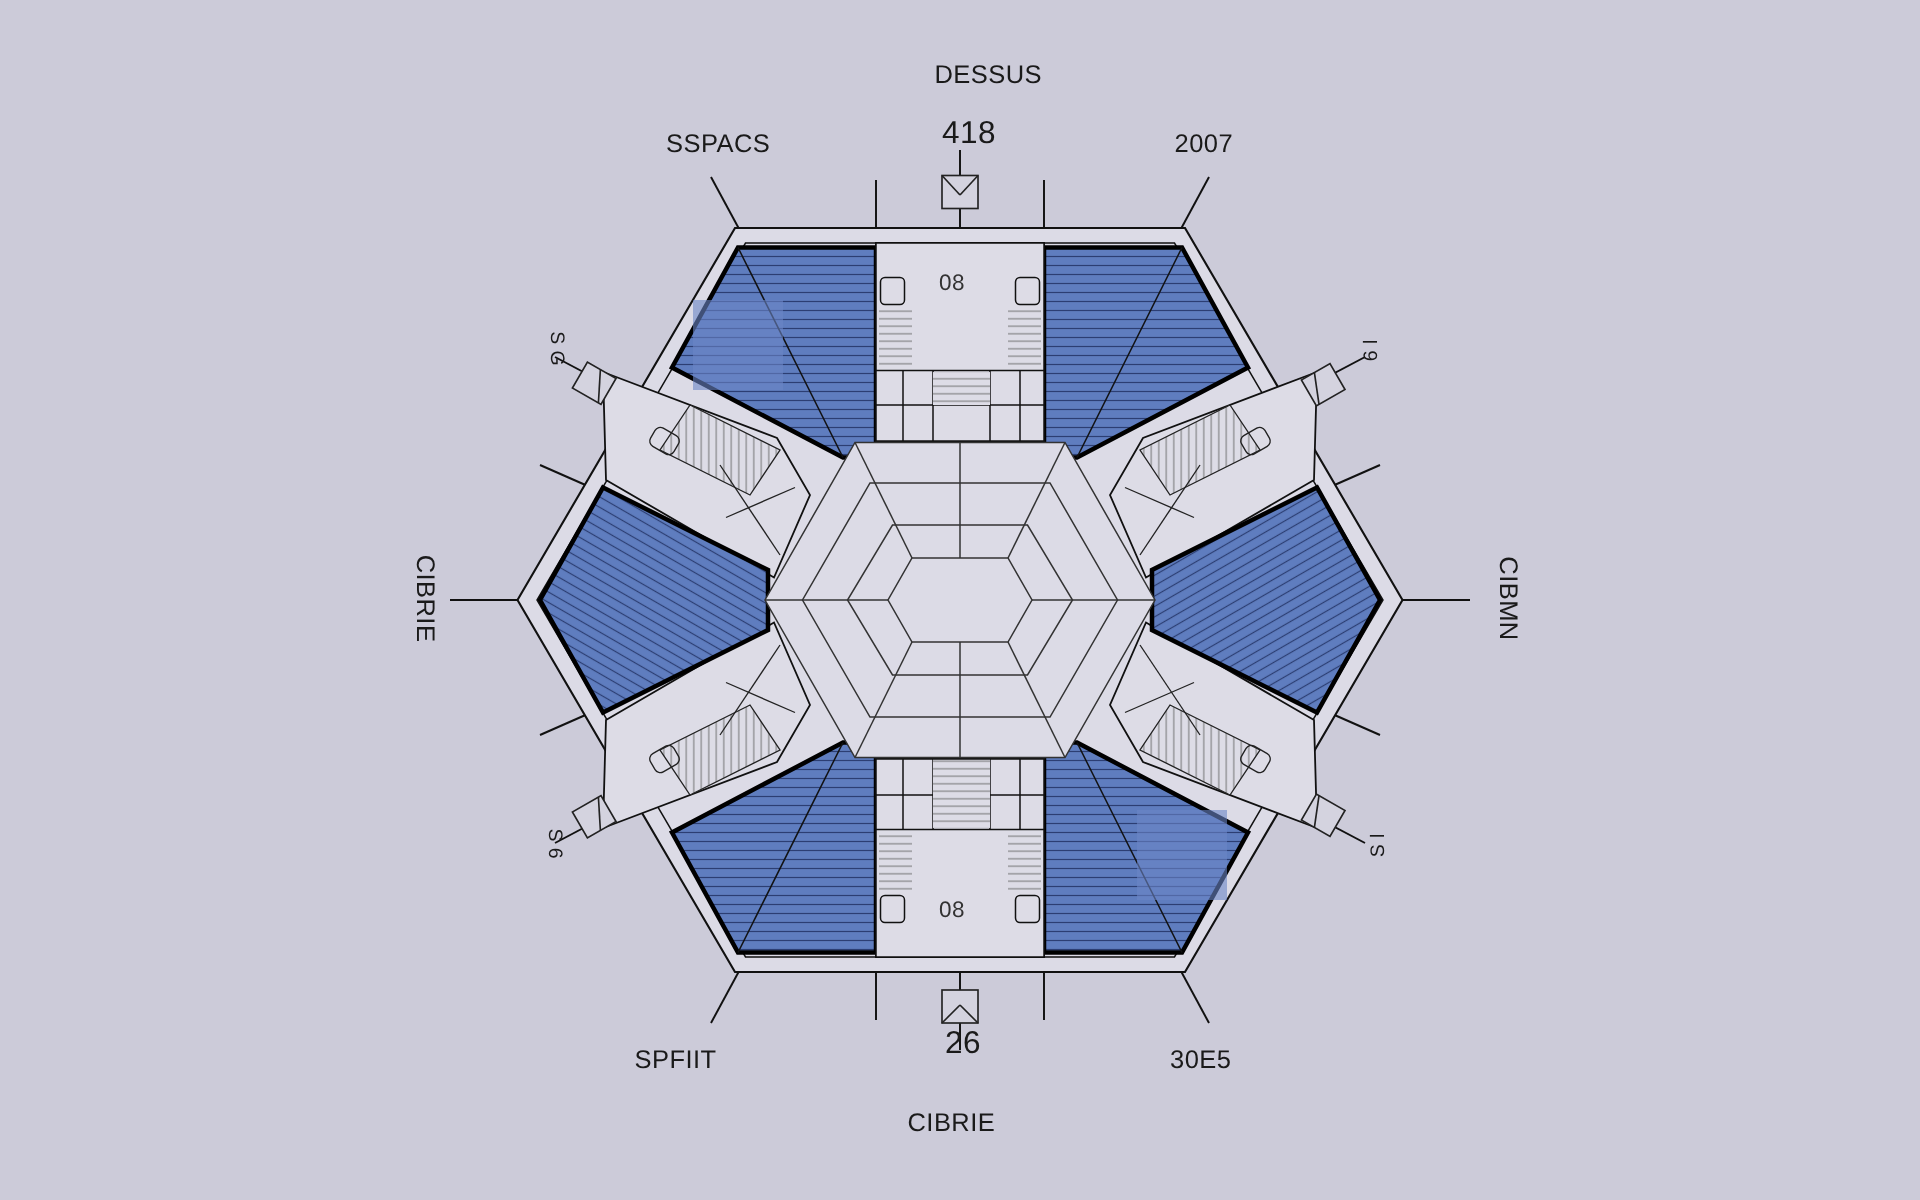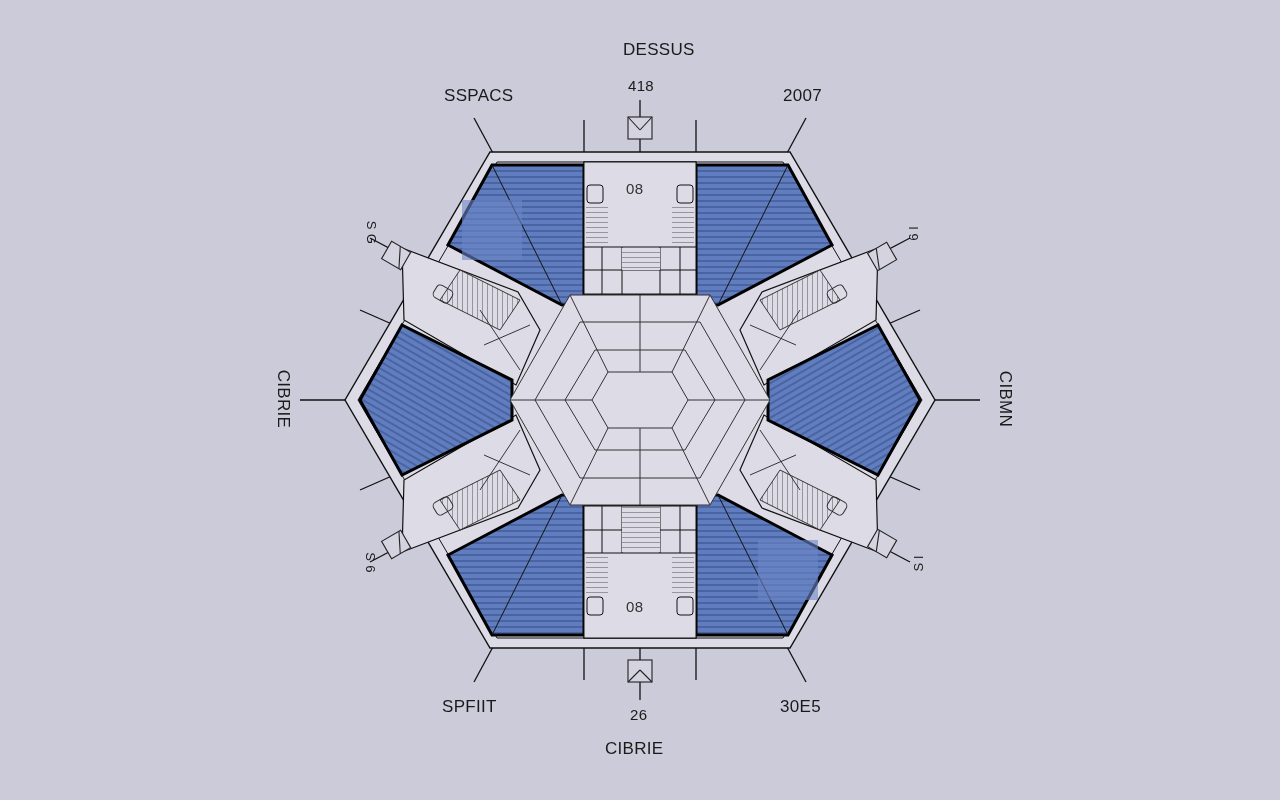--- a/index.html
+++ b/index.html
@@ -7,21 +7,21 @@
       width: 1280px; height: 800px; overflow: hidden;
       background: #cccbd9;
       font-family: "Liberation Sans", sans-serif;
       position: relative;
     }
     #plan { position: absolute; left: 0; top: 0; width: 1280px; height: 800px; }
     .lbl {
       position: absolute; color: #1a1a1a; font-size: 17px; letter-spacing: 0.3px;
       white-space: nowrap; font-family: "Liberation Sans", sans-serif;
     }
-    .num { font-size: 15px; }
+    .num { font-size: 21px; }
     .rot-l { transform: rotate(-90deg); transform-origin: center; }
     .rot-r { transform: rotate(90deg); transform-origin: center; }
   </style>
 </head>
 <body>
 
 <svg id="plan" viewBox="0 0 1280 800" xmlns="http://www.w3.org/2000/svg">
   <defs>
     <pattern id="hatchH" width="8" height="6" patternUnits="userSpaceOnUse">
       <rect width="8" height="6" fill="#5f7dbf"></rect>
@@ -197,23 +197,23 @@
     </g>
   </g>
 </svg>
 
 <div class="lbl" style="left:603px;top:40px;margin-left:20px;">DESSUS</div>
 <div class="lbl num" style="left:628px;top:77px;">418</div>
 <div class="lbl" style="left:444px;top:86px;">SSPACS</div>
 <div class="lbl" style="left:783px;top:86px;">2007</div>
 <div class="lbl rot-r" style="left:254px;top:389px;">CIBRIE</div>
 <div class="lbl rot-r" style="left:977px;top:389px;">CIBMN</div>
-<div class="lbl" style="left:442px;top:697px;">SPFIIT</div>
+<div class="lbl" style="left:423px;top:697px;">SPFIIT</div>
 <div class="lbl" style="left:780px;top:697px;">30E5</div>
-<div class="lbl num" style="left:630px;top:706px;">26</div>
+<div class="lbl num" style="left:630px;top:684px;">26</div>
 <div class="lbl" style="left:605px;top:739px;">CIBRIE</div>
 
 <div class="lbl num rot-r" style="left:360px;top:225px;font-size:13px;">S G</div>
 <div class="lbl num rot-l" style="left:906px;top:226px;font-size:13px;">6 l</div>
 <div class="lbl num rot-r" style="left:360px;top:555px;font-size:13px;">S 6</div>
 <div class="lbl num rot-l" style="left:910px;top:556px;font-size:13px;">S l</div>
 
 <div class="lbl" style="left:626px;top:180px;font-size:15px;color:#333;">08</div>
 <div class="lbl" style="left:626px;top:598px;font-size:15px;color:#333;">08</div>
 

